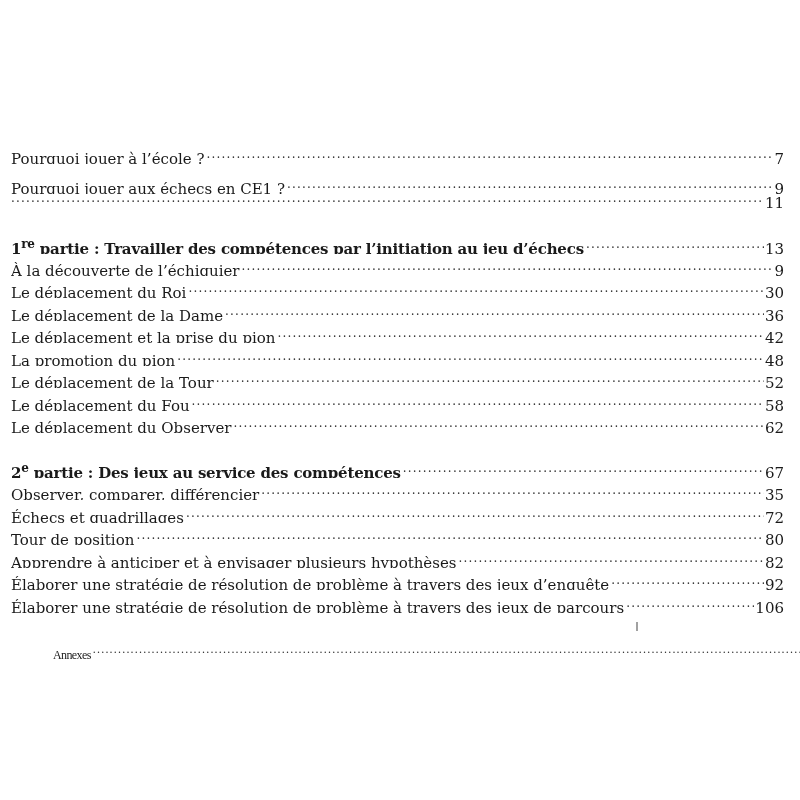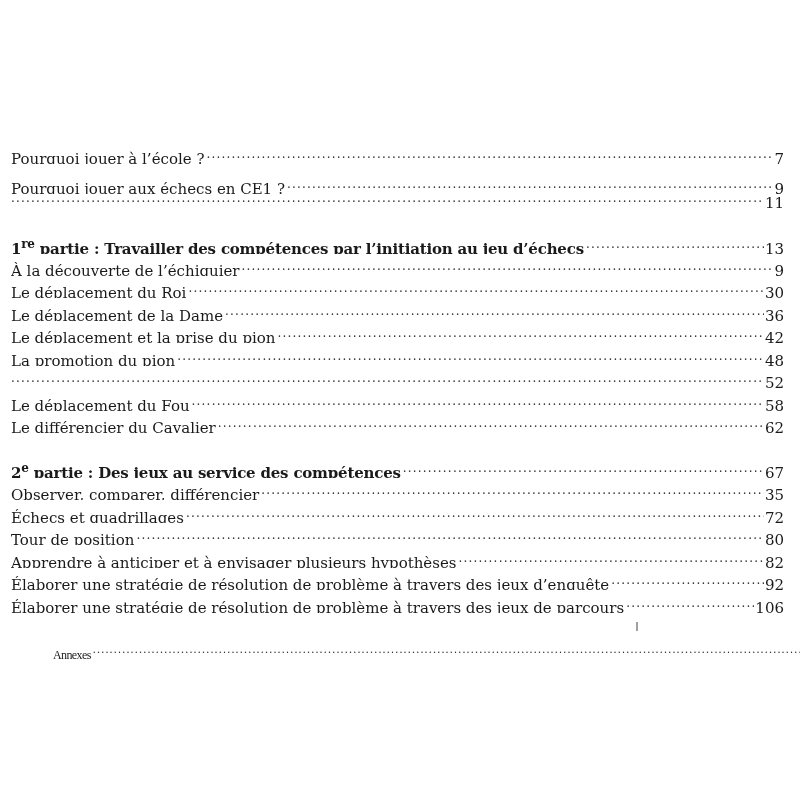--- a/index.html
+++ b/index.html
@@ -75,30 +75,31 @@
     <span class="title">Le déplacement et la prise du pion</span>
     <span class="dots"></span>
     <span class="page">42</span>
   </div>
   <div class="row" style="top:344px">
     <span class="title">La promotion du pion</span>
     <span class="dots"></span>
     <span class="page">48</span>
   </div>
   <div class="row" style="top:366px">
+    <span class="title">Le déplacement de la Tour</span>
     <span class="dots"></span>
     <span class="page">52</span>
   </div>
   <div class="row" style="top:389px">
     <span class="title">Le déplacement du Fou</span>
     <span class="dots"></span>
     <span class="page">58</span>
   </div>
   <div class="row" style="top:411px">
-    <span class="title">Le différencier du Cavalier</span>
+    <span class="title">Le déplacement du Observer</span>
     <span class="dots"></span>
     <span class="page">62</span>
   </div>
 
   <div class="row bold" style="top:456px">
     <span class="title"><span>2</span><sup>e</sup><span> partie : Des jeux au service des compétences</span></span>
     <span class="dots"></span>
     <span class="page">67</span>
   </div>
 

